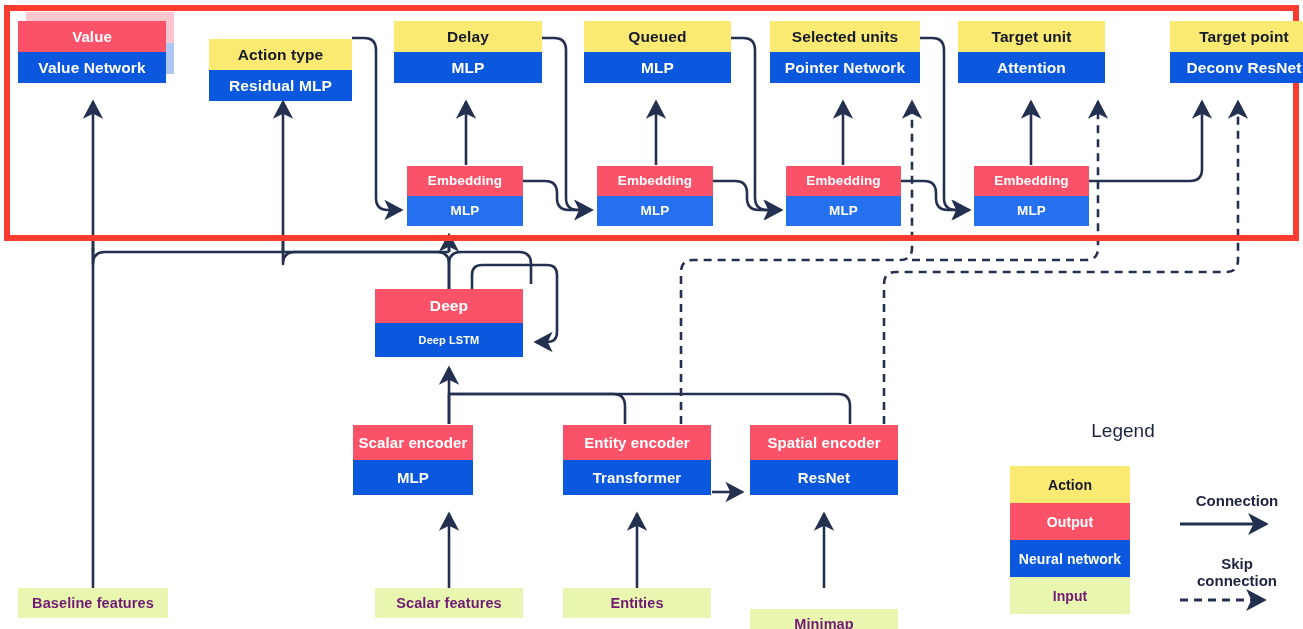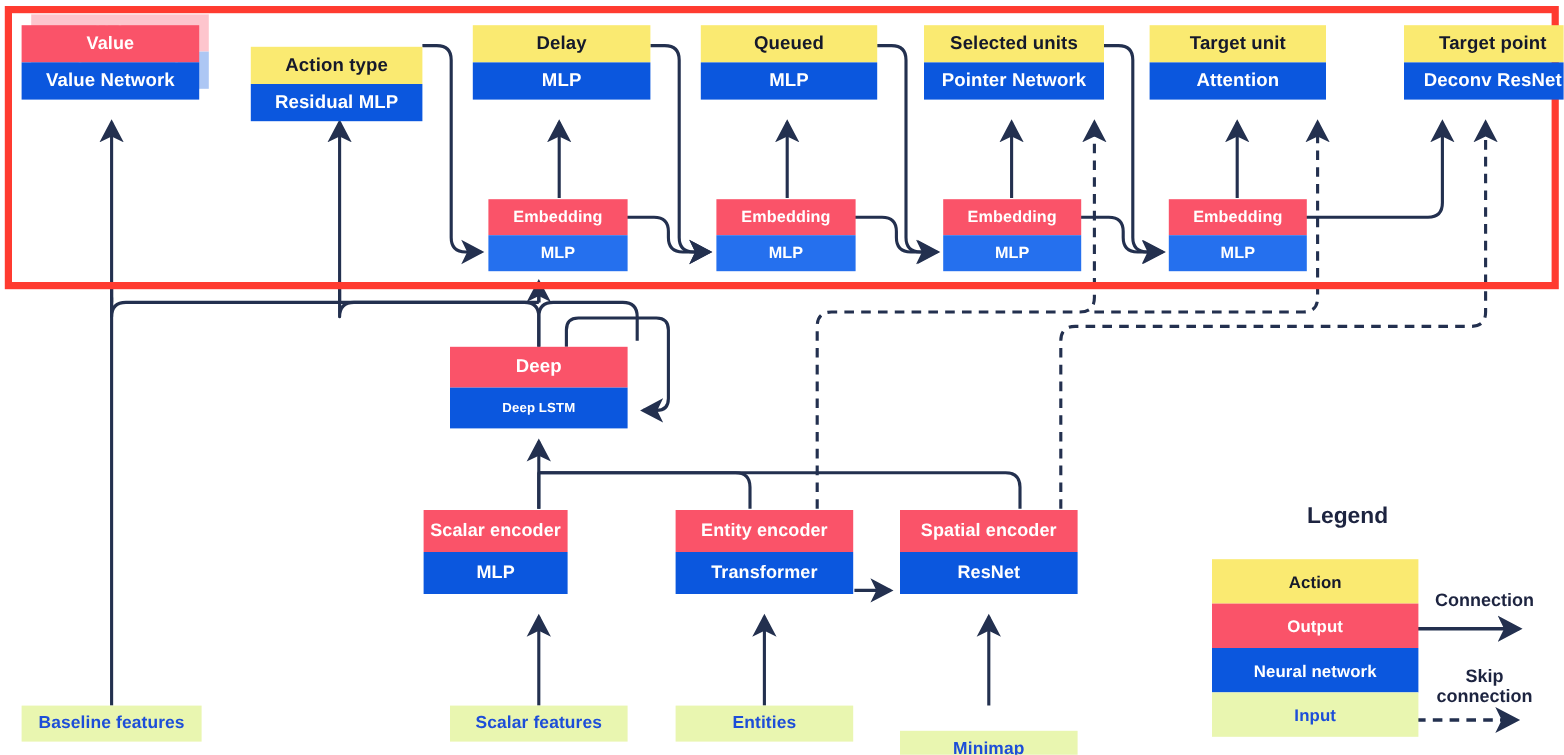--- a/index.html
+++ b/index.html
@@ -15,21 +15,21 @@
   
   .node{position:absolute;box-sizing:border-box;}
   .band{
     box-sizing:border-box;width:100%;display:flex;align-items:center;justify-content:center;
     font-size:15px;line-height:1;letter-spacing:.1px;white-space:nowrap;
   }
   .band.action   {background:#FAEA71;color:#15192b;font-weight:700;}
   .band.output   {background:#FA5369;color:#ffffff;font-weight:600;}
   .band.net      {background:#0B57DE;color:#ffffff;font-weight:600;}
   .band.net.soft {background:#2570EE;}
-  .band.input    {background:#E9F6B0;color:#1d4ed8;font-weight:700;}
+  .band.input    {background:#E9F6B0;color:#701a75;font-weight:700;}
 
   
   .head .band{height:31px;}
   .head .band.action{font-size:15.5px;}
   .head .band.net{font-size:15.5px;}
 
   
   .emb .band{height:30px;font-size:13.5px;font-weight:600;}
 
   
@@ -45,23 +45,23 @@
 
   
   #policy-outline{
     position:absolute;border:6px solid #FF3B30;box-sizing:border-box;
     left:4px;top:5px;width:1295px;height:236px;
   }
 
   
   #legend-title{
     position:absolute;left:1033px;top:420px;width:180px;text-align:center;
-    font-size:19px;font-weight:700;color:#1d2440;
-  }
-  #legend-swatches{position:absolute;left:1010px;top:466px;width:172px;}
+    font-size:19px;font-weight:400;color:#1d2440;
+  }
+  #legend-swatches{position:absolute;left:1010px;top:466px;width:120px;}
   #legend-swatches .band{height:37px;font-size:14px;}
   #legend-swatches .band.action{font-weight:700;}
   #legend-swatches .band.input{font-weight:700;}
 
   .legend-label{
     position:absolute;text-align:center;font-size:15px;font-weight:600;color:#1d2440;
     line-height:1.15;
   }
   #legend-conn-label{left:1176px;top:492px;width:122px;}
   #legend-skip-label{left:1176px;top:555px;width:122px;}

